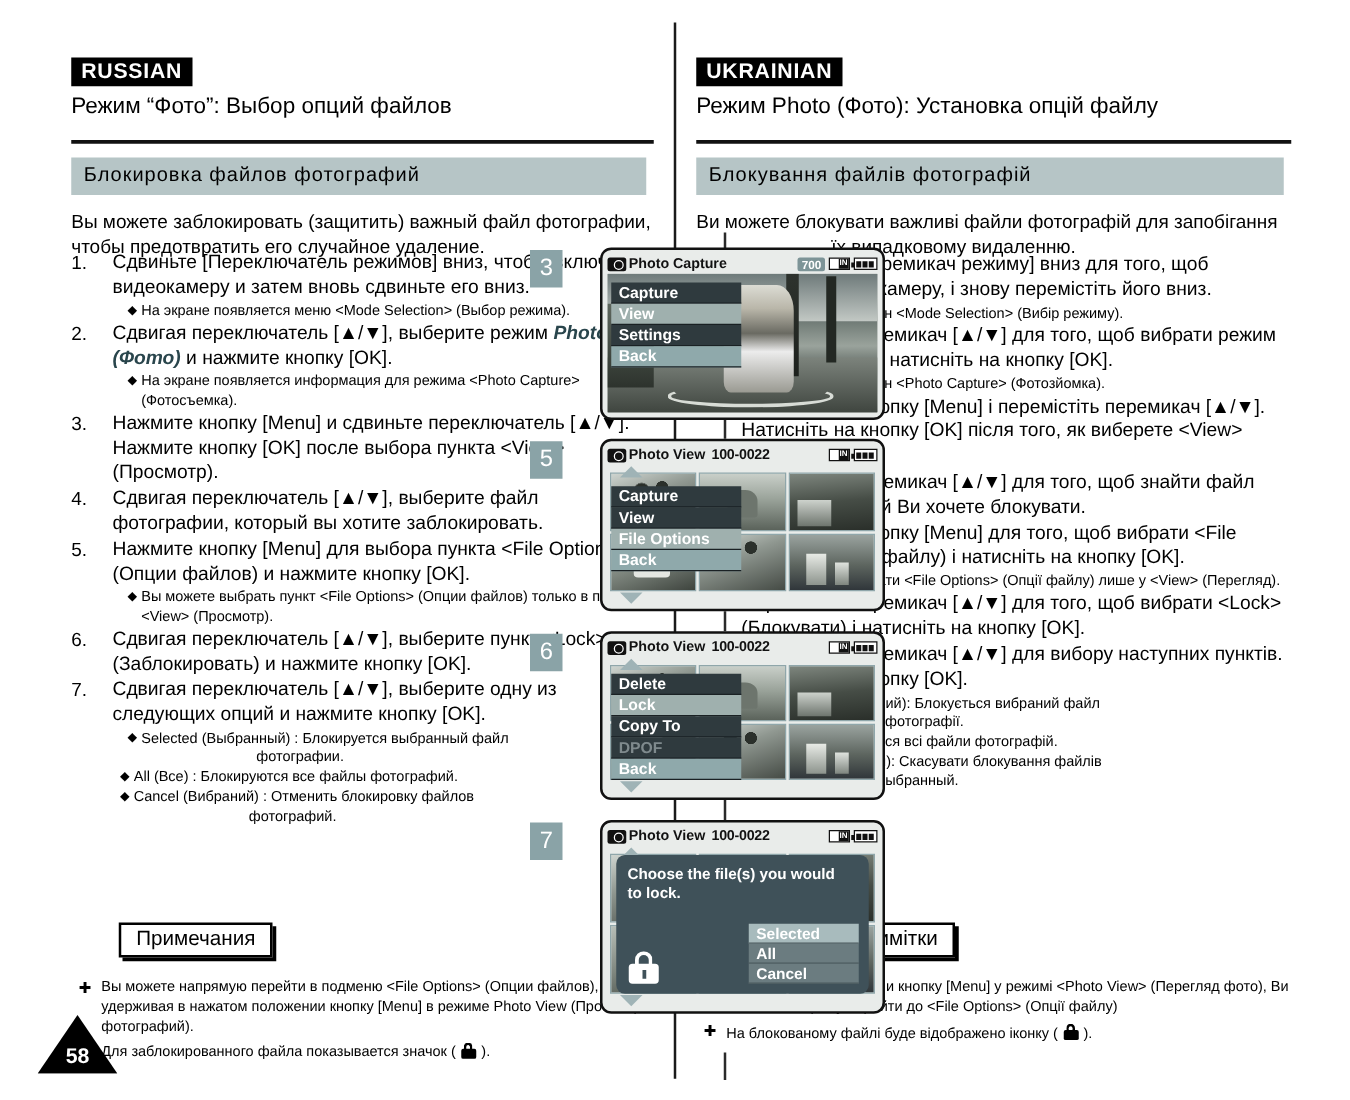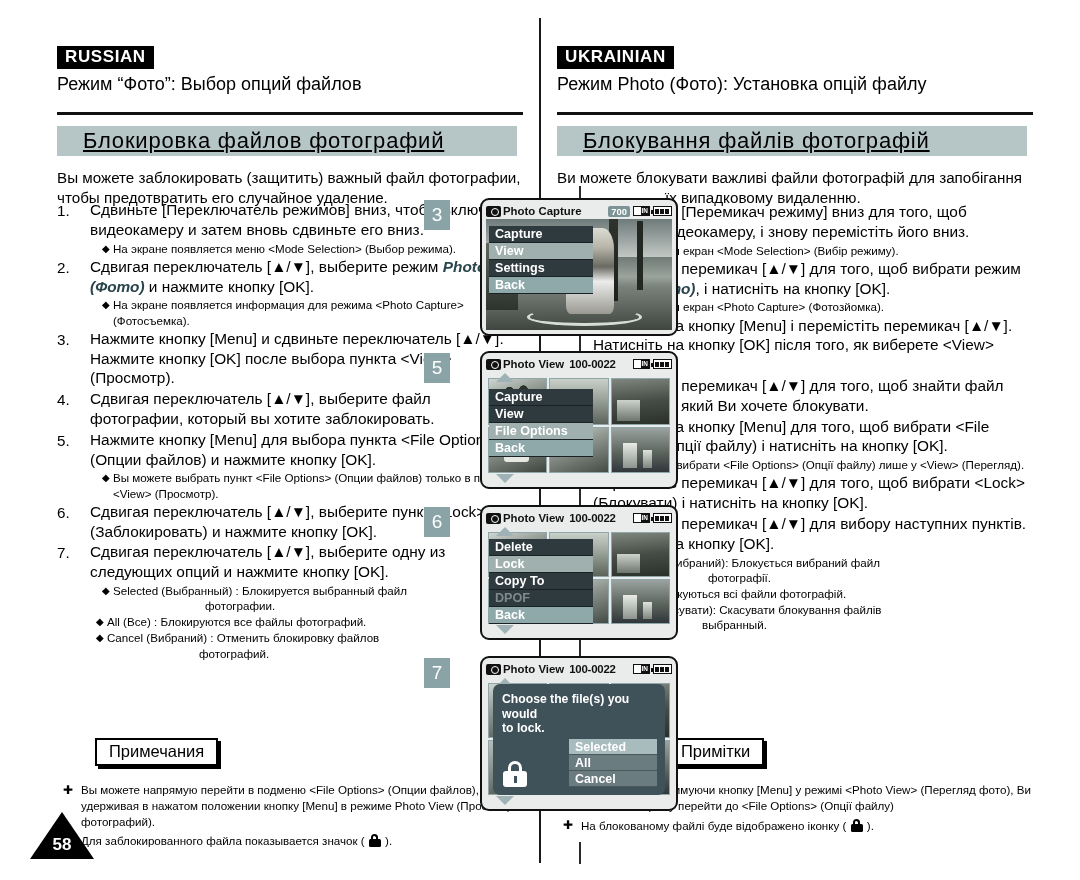--- a/index.html
+++ b/index.html
@@ -49,23 +49,22 @@
 
   
   .section-bar {
     position: absolute; top: 126px; height: 30px;
     background: #b6c5c6;
     display: flex; align-items: center;
   }
   .col-ru .section-bar { width: 460px; }
   .col-uk .section-bar { width: 470px; }
   .section-bar span {
-    font-size: 22px; letter-spacing: .8px; padding-left: 26px;
+    font-size: 16px; letter-spacing: .8px; padding-left: 10px;
     white-space: nowrap;
-    text-decoration: underline;
   }
 
   
   .intro {
     position: absolute; top: 168px;
     font-size: 15.2px; line-height: 1.33;
   }
   .col-ru .intro { width: 470px; }
   .col-uk .intro { width: 478px; }
   .intro .l2 { display:block; }
@@ -148,21 +147,21 @@
   
   .lcd-col { position: absolute; left: 424px; top: 0; width: 260px; }
   .screen-wrap { position: absolute; left: 56px; }
   .step-badge {
     position: absolute; left: 0;
     width: 26px; height: 30px;
     background: #8aa3a7; color: #fff;
     font-size: 19px; text-align: center; line-height: 30px;
   }
   .lcd {
-    width: 198px;
+    width: 228px;
     background: #e9ecea;
     border: 2.5px solid #111;
     border-radius: 9px;
     padding: 3px 4px 4px 4px;
     position: relative;
     overflow: hidden;
   }
   .lcd-head {
     height: 16px; display: flex; align-items: center;
     font-size: 11.4px; font-weight: bold; color: #111;

